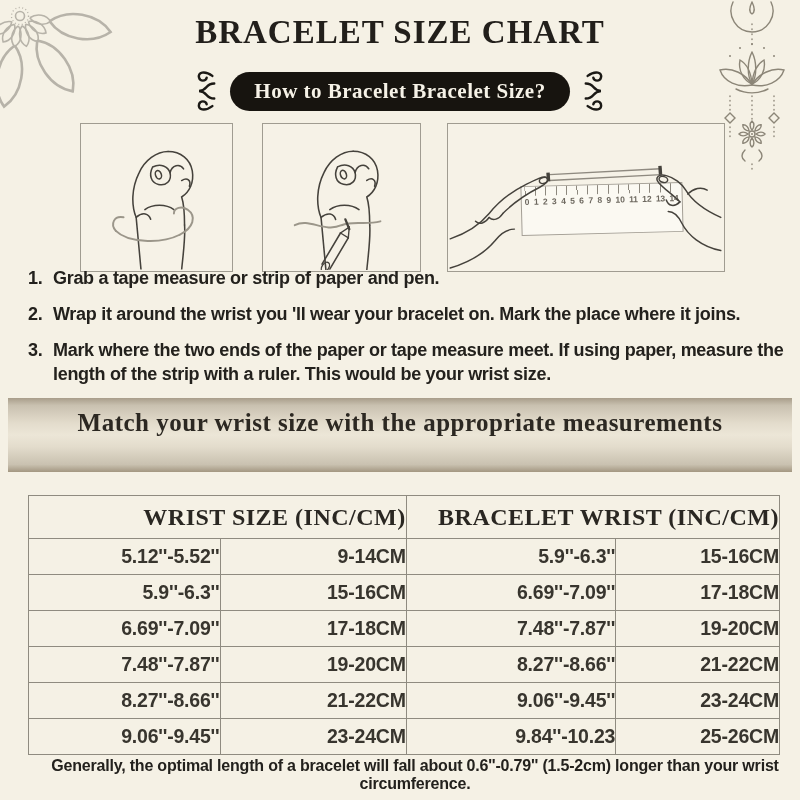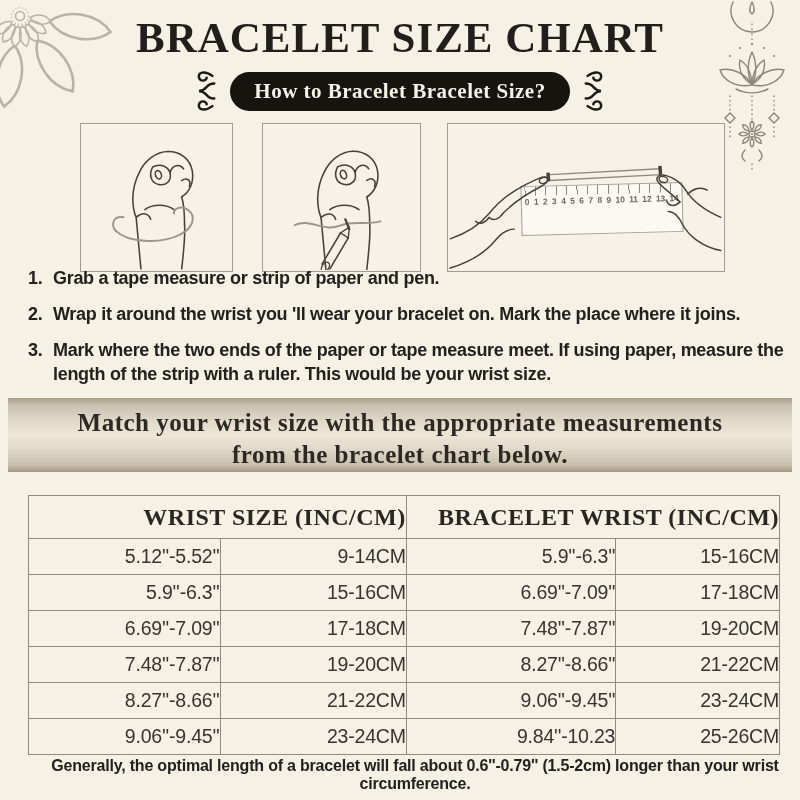--- a/index.html
+++ b/index.html
@@ -8,21 +8,21 @@
     background:#f5f1e5;
     font-family:"Liberation Sans","DejaVu Sans",sans-serif;
     color:#23211d;
   }
   .deco{position:absolute;pointer-events:none;}
 
   
   .title{
     position:absolute;top:14px;left:0;width:100%;text-align:center;
     font-family:"Liberation Serif","DejaVu Serif",serif;
-    font-weight:bold;font-size:43px;line-height:1.1;color:#221f1b;letter-spacing:1px;
+    font-weight:bold;font-size:33px;line-height:1.1;color:#221f1b;letter-spacing:1px;
   }
 
   
   .badge-row{position:absolute;top:69px;left:0;right:0;height:44px;
     display:flex;justify-content:center;align-items:center;gap:12px;}
   .pill{
     background:#17140f;color:#f6f2e7;border-radius:22px;padding:7px 24px;
     font-family:"Liberation Serif","DejaVu Serif",serif;font-weight:bold;
     font-size:21px;letter-spacing:.5px;white-space:nowrap;
   }
@@ -65,21 +65,21 @@
   }
 
   
   .table-wrap{position:absolute;left:28px;top:495px;width:752px;}
   table.sizes{width:100%;border-collapse:collapse;table-layout:fixed;}
   table.sizes th,table.sizes td{border:1.5px solid #8f8b80;text-align:right;padding:0;}
   table.sizes th{
     height:42px;font-family:"Liberation Serif","DejaVu Serif",serif;
     font-weight:bold;font-size:24px;color:#2a2722;letter-spacing:.5px;
   }
-  table.sizes td{height:35px;font-size:19.5px;font-weight:400;color:#38352e;letter-spacing:-.2px;}
+  table.sizes td{height:35px;font-size:19.5px;font-weight:700;color:#38352e;letter-spacing:-.2px;}
   .c1{width:25.5%;} .c2{width:24.8%;} .c3{width:27.9%;} .c4{width:21.8%;}
 
   
   .footer-note{position:absolute;left:15px;top:757px;width:100%;text-align:center;
     font-size:16px;font-weight:600;letter-spacing:-.2px;color:#23211d;}
 </style>
 </head>
 <body>
 
 <div class="canvas">
@@ -266,21 +266,20 @@
       <span class="step-text">Wrap it around the wrist you 'll wear your bracelet on. Mark the place where it joins.</span>
     </div>
     <div class="step">
       <span class="step-num">3.</span>
       <span class="step-text">Mark where the two ends of the paper or tape measure meet. If using paper, measure the length of the strip with a ruler. This would be your wrist size.</span>
     </div>
   </div>
 
   <div class="banner">
     <div>Match your wrist size with the appropriate measurements</div>
-    <div>from the bracelet chart below.</div>
   </div>
 
   <div class="table-wrap">
     <table class="sizes">
       <colgroup>
           <col class="c1">
           <col class="c2">
           <col class="c3">
           <col class="c4">
         </colgroup>

